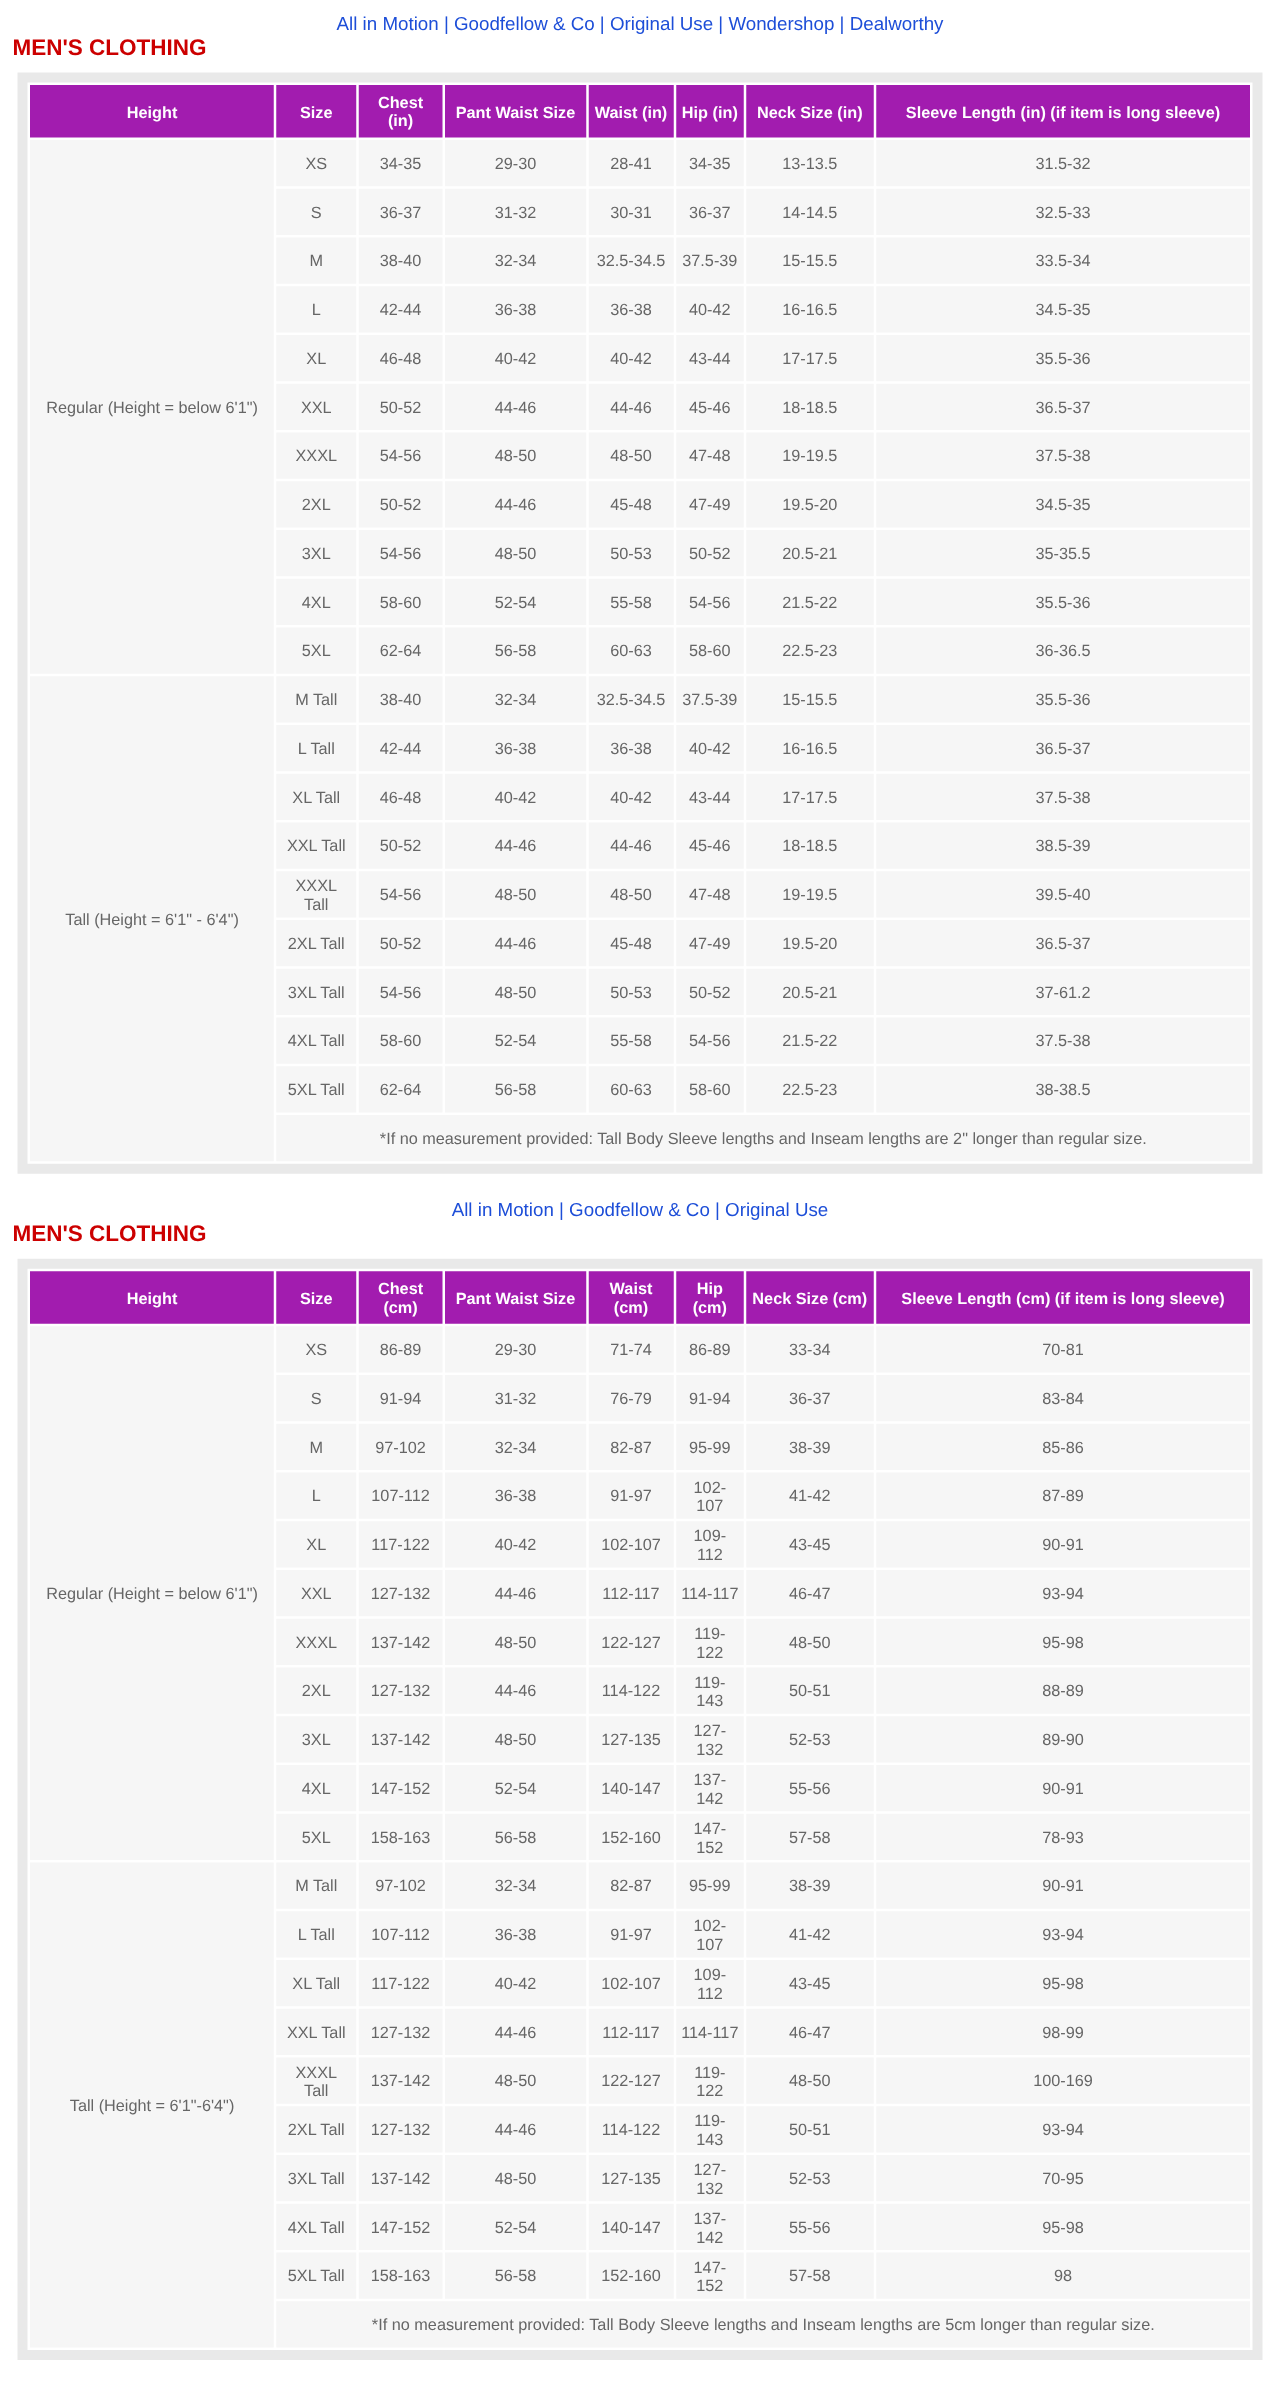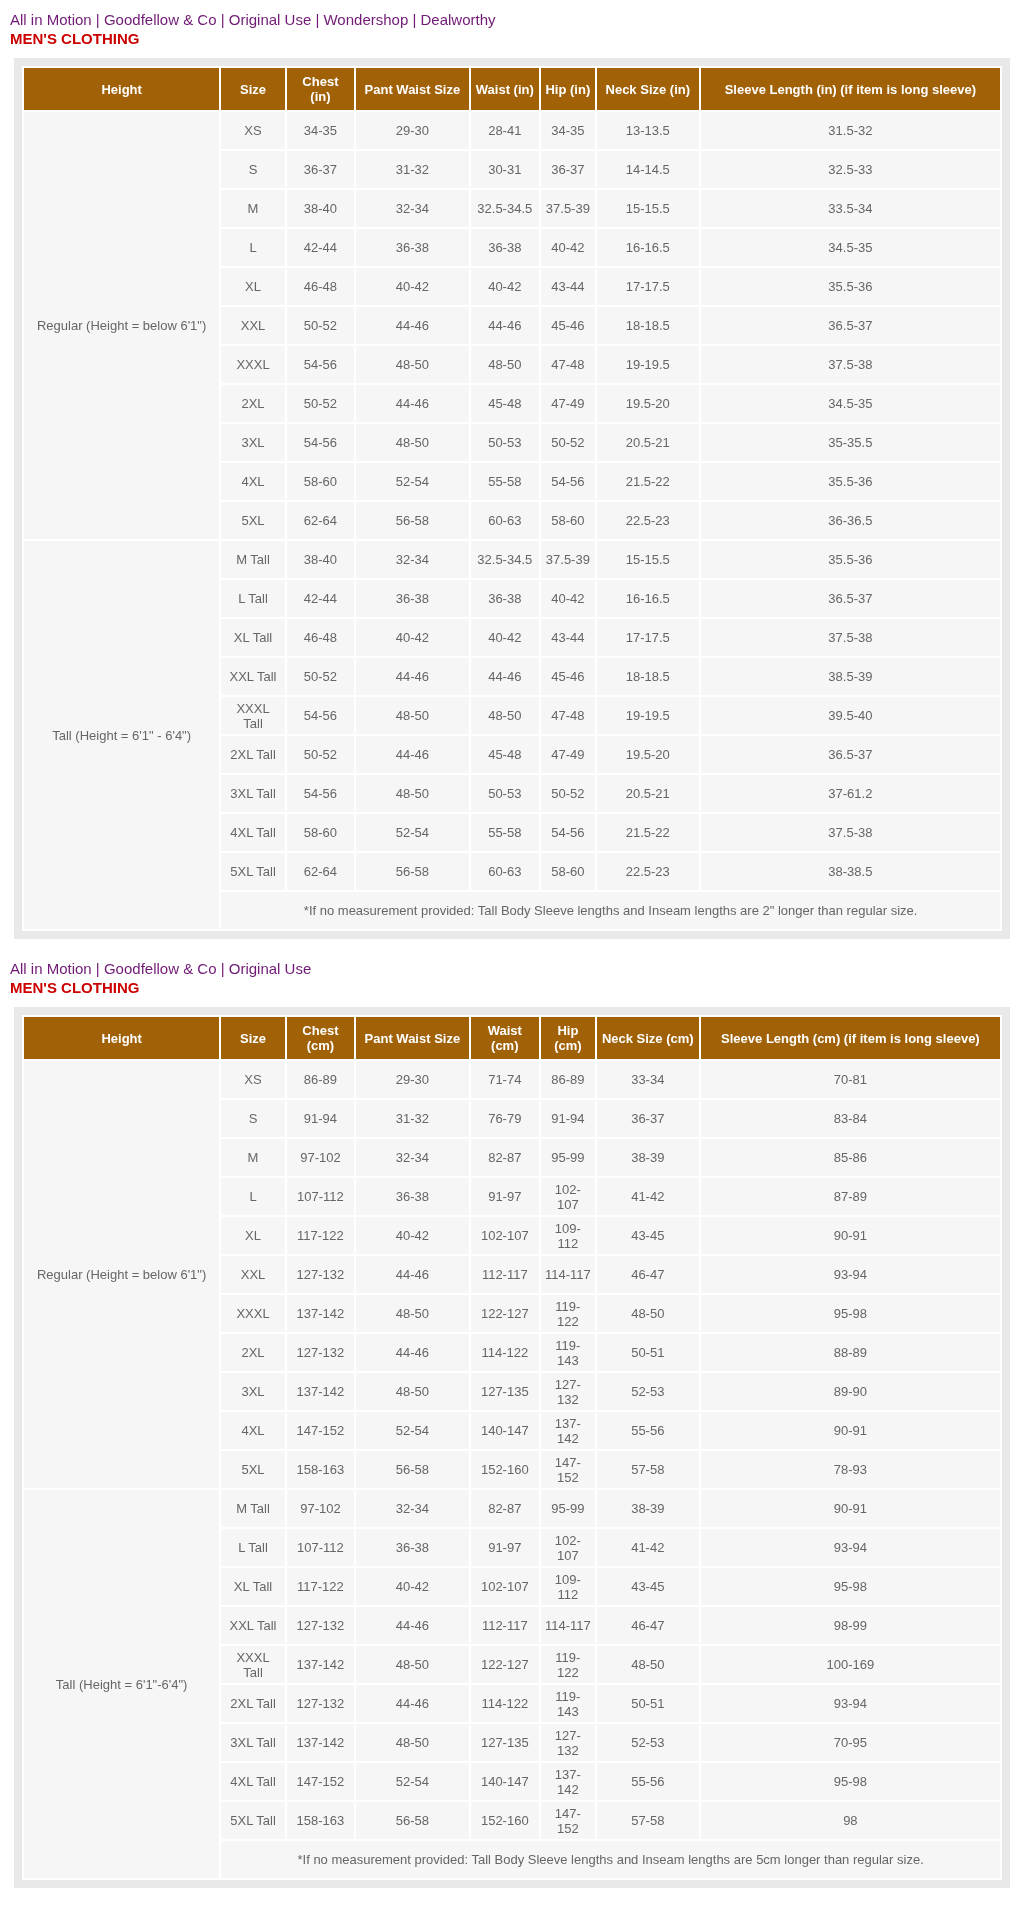--- a/index.html
+++ b/index.html
@@ -5,43 +5,44 @@
   * { box-sizing: border-box; }
   html, body { margin: 0; padding: 0; background: #ffffff; }
   body {
     width: 1024px;
     font-family: "Liberation Sans", "DejaVu Sans", sans-serif;
   }
   .page { padding-top: 8px; }
   .chart-header { padding: 2px 10px 4px 10px; }
   .brands-line {
     font-size: 15px;
-    color: #701a75;
+    color: #1d4ed8;
     line-height: 19px;
+    text-align: center;
   }
   .category-line {
-    font-size: 15px;
+    font-size: 18px;
     color: #cc0000;
     font-weight: 700;
     line-height: 19px;
   }
   .chart-frame {
     margin: 6px 14px 18px 14px;
     background: #e9e9e9;
     padding: 8px;
   }
   table.size-chart {
     width: 100%;
     border-collapse: separate;
     border-spacing: 2px;
     background: #ffffff;
     table-layout: fixed;
   }
   table.size-chart th {
-    background: #a16207;
+    background: #a21caf;
     color: #ffffff;
     font-size: 13px;
     font-weight: 700;
     text-align: center;
     height: 42px;
     padding: 2px 4px;
     line-height: 15px;
   }
   table.size-chart td {
     background: #f6f6f6;

